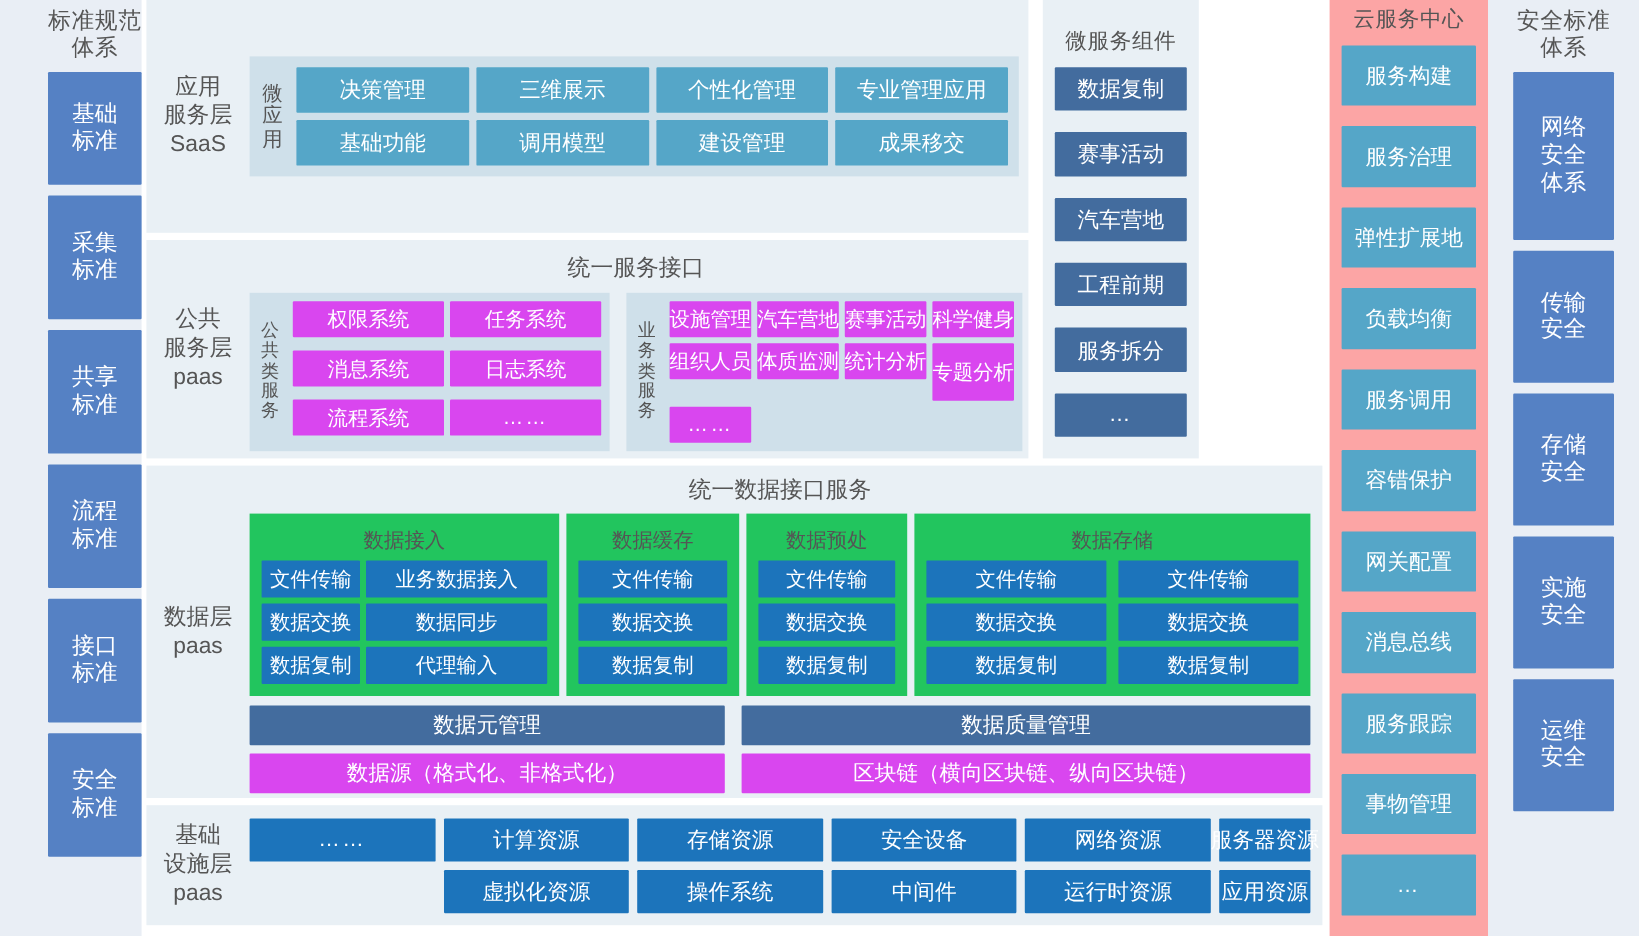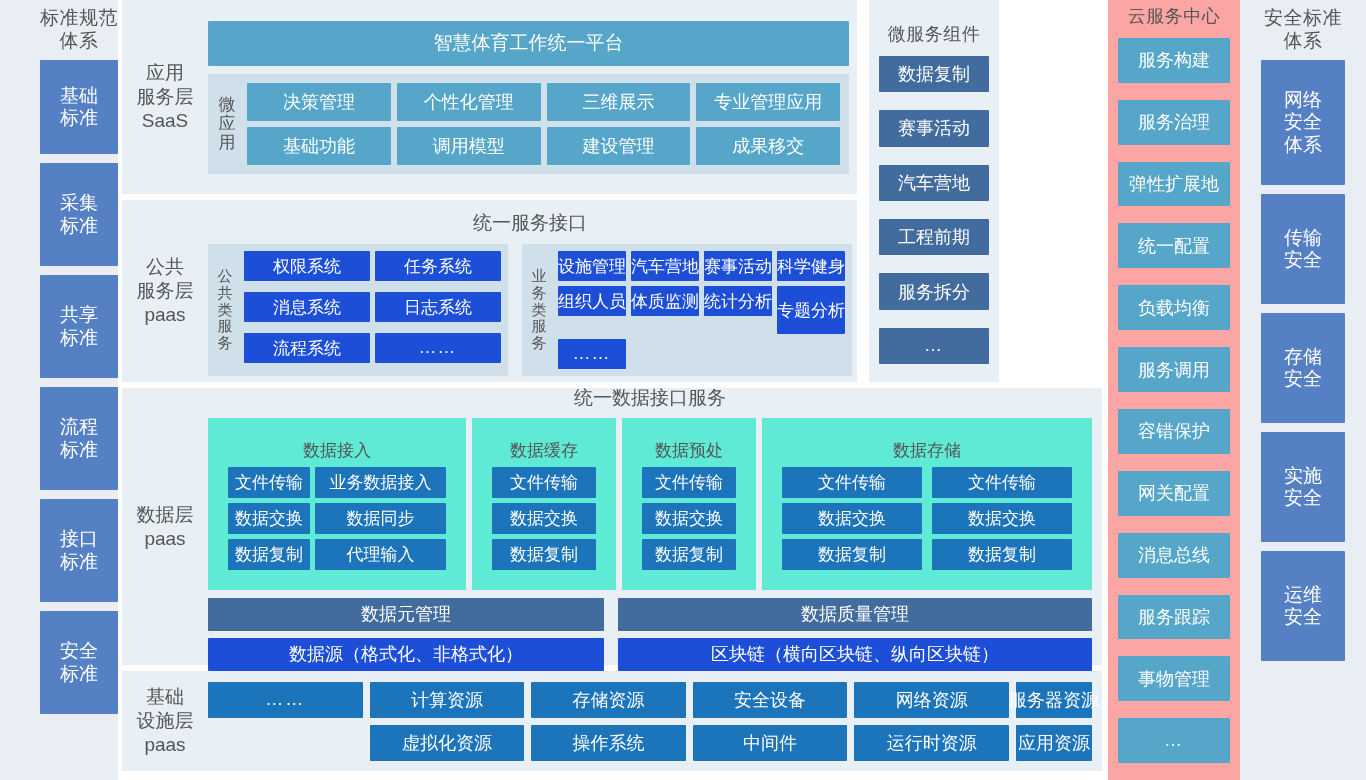--- a/index.html
+++ b/index.html
@@ -56,27 +56,27 @@
     word-break:break-all;padding:0 1px;box-sizing:border-box;
   }
   .grid{flex:1 1 auto;display:grid;gap:6px;}
 
   .tile{
     display:flex;align-items:center;justify-content:center;
     color:#fff;font-size:18px;text-align:center;border-radius:1px;
     height:36px;white-space:nowrap;
   }
   .t-teal{background:#55a6c8;}
-  .t-blue{background:#1d4ed8;font-family:Liberation Serif, serif;}
+  .t-blue{background:#d946ef;}
   .t-slate{background:#436c9e;}
   .t-sm{font-size:17px;}
 
   
   .dl-groups{display:flex;gap:6px;}
-  .dgroup{background:#5eead4;padding:20px;box-sizing:border-box;}
+  .dgroup{background:#22c55e;padding:10px;box-sizing:border-box;}
   .dgroup-title{font-size:17px;color:#555;text-align:center;margin:1px 0 5px 0;}
   .dgrid{display:grid;gap:5px;}
   .dtile{
     background:#1c74bb;color:#fff;font-size:17px;height:31px;
     display:flex;align-items:center;justify-content:center;border-radius:1px;white-space:nowrap;
   }
   .wide-row{display:flex;gap:6px;margin-top:6px;}
   .wbar{
     height:33px;display:flex;align-items:center;justify-content:center;
     color:#fff;font-size:18px;border-radius:1px;
@@ -170,27 +170,26 @@
     <div class="mid-row">
       <div class="mid-left" style="width:735px">
 
         <div class="sect" style="height:194px">
           <div class="sect-label">
             <div>应用</div>
             <div>服务层</div>
             <div>SaaS</div>
           </div>
           <div class="sect-body" style="padding:0 8px 0 0">
-            <div class="banner" style="margin:0 0 8px 0;height:45px">智慧体育工作统一平台</div>
             <div class="inner" style="padding:9px 9px 9px 5px">
               <div class="vlabel" style="width:28px;font-size:17px;">微应用</div>
               <div class="grid" style="grid-template-columns:repeat(4,1fr);">
                 <div class="tile t-teal" style="height:38px">决策管理</div>
+                <div class="tile t-teal" style="height:38px">三维展示</div>
                 <div class="tile t-teal" style="height:38px">个性化管理</div>
-                <div class="tile t-teal" style="height:38px">三维展示</div>
                 <div class="tile t-teal" style="height:38px">专业管理应用</div>
                 <div class="tile t-teal" style="height:38px">基础功能</div>
                 <div class="tile t-teal" style="height:38px">调用模型</div>
                 <div class="tile t-teal" style="height:38px">建设管理</div>
                 <div class="tile t-teal" style="height:38px">成果移交</div>
               </div>
             </div>
           </div>
         </div>
 
@@ -334,37 +333,36 @@
       </div>
     </div>
 
   </div>
 
   <div class="cloud-col">
     <div class="col-title" style="font-size:18px;margin-bottom:10px">云服务中心</div>
     <div class="cloud-box">服务构建</div>
     <div class="cloud-box">服务治理</div>
     <div class="cloud-box">弹性扩展地</div>
-    <div class="cloud-box">统一配置</div>
     <div class="cloud-box">负载均衡</div>
     <div class="cloud-box">服务调用</div>
     <div class="cloud-box">容错保护</div>
     <div class="cloud-box">网关配置</div>
     <div class="cloud-box">消息总线</div>
     <div class="cloud-box">服务跟踪</div>
     <div class="cloud-box">事物管理</div>
     <div class="cloud-box dots">…</div>
   </div>
 
   <div class="sec-col">
     <div class="col-title">
       <div>安全标准</div>
       <div>体系</div>
     </div>
-    <div class="sec-box" style="height:125px">
+    <div class="sec-box" style="height:140px">
       <div>
           <div>网络</div>
           <div>安全</div>
           <div>体系</div>
         </div>
     </div>
     <div class="sec-box" style="height:110px">
       <div>
           <div>传输</div>
           <div>安全</div>

